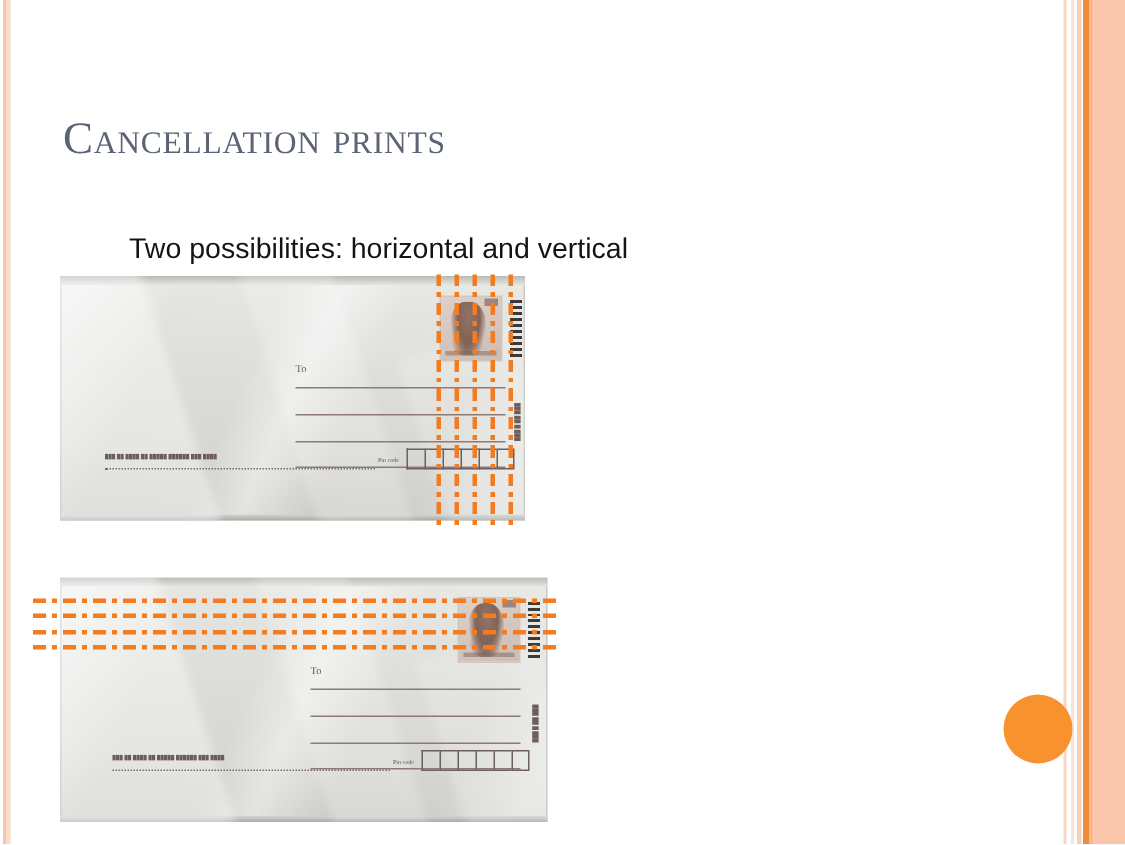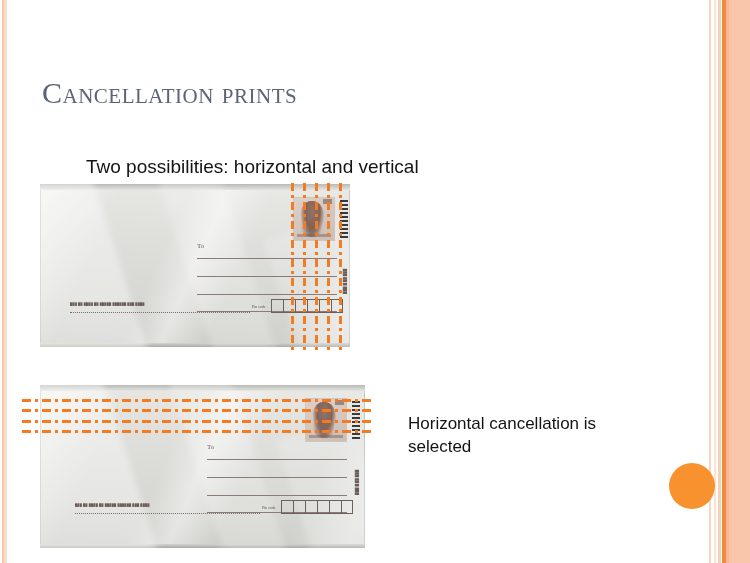--- a/index.html
+++ b/index.html
@@ -340,17 +340,16 @@
     <div class="dotted-rule" style="left:35px; top:128px; width:185px;"></div>
 
     <div class="side-text" style="left:315px; top:110px;">███ █ ██ ███</div>
   </div>
 
   <div class="hline" style="left:22px; top:399px; width:350px;"></div>
   <div class="hline" style="left:22px; top:409px; width:350px;"></div>
   <div class="hline" style="left:22px; top:420px; width:350px;"></div>
   <div class="hline" style="left:22px; top:430px; width:350px;"></div>
 
-  <div class="caption" id="caption-2">Horizontal cancellation is selected</div>
 
   <div id="orange-dot"></div>
 
 </div>
 
 </body></html>

